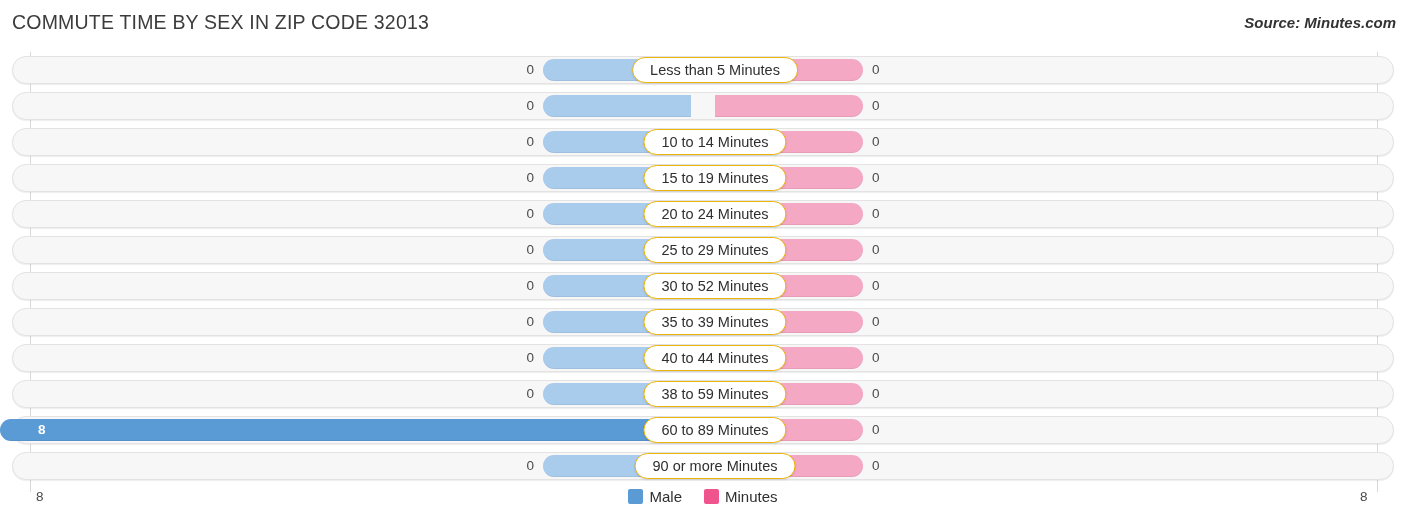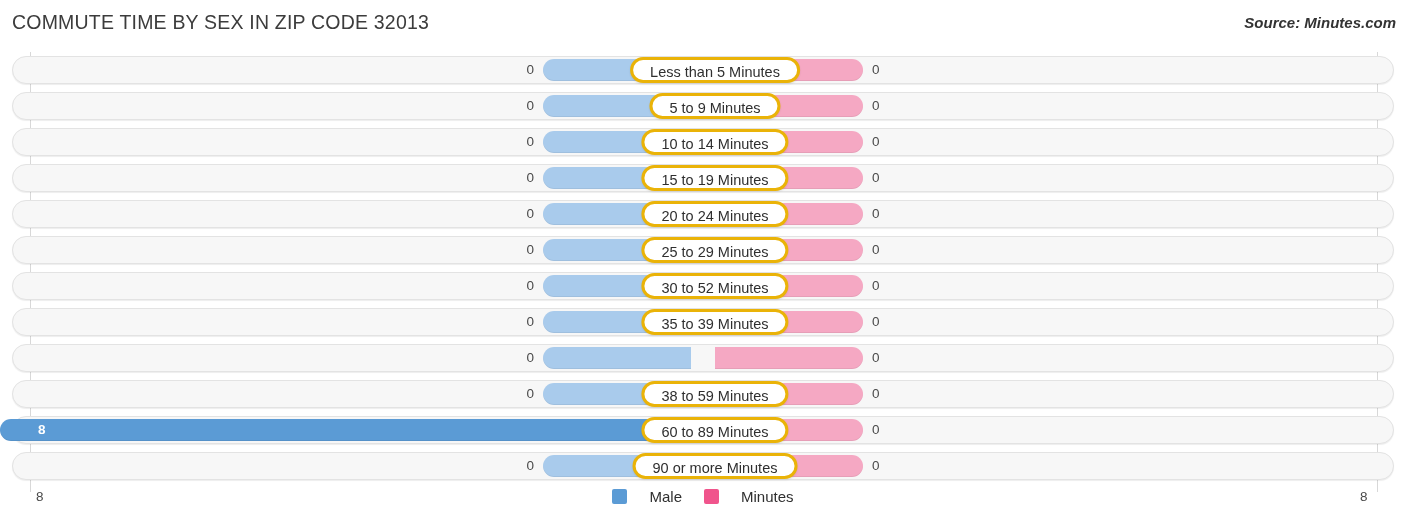--- a/index.html
+++ b/index.html
@@ -110,21 +110,21 @@
   }
   .cat-pill {
     position: absolute;
     top: 1px;
     left: 50%;
     transform: translateX(-50%);
     height: 26px;
     line-height: 25px;
     padding: 0 17px;
     background: #ffffff;
-    border: 3px solid #eab308;
+    border: 1px solid #eab308;
     border-radius: 13px;
     font-size: 14.5px;
     color: #2f2f2f;
     white-space: nowrap;
     box-shadow: 0 1px 2px rgba(0,0,0,0.10);
   }
 
   
   #axis-left-label, #axis-right-label {
     position: absolute;
@@ -141,21 +141,21 @@
     left: 0;
     width: 1406px;
     display: flex;
     justify-content: center;
     align-items: center;
     gap: 22px;
   }
   .legend-item {
     display: flex;
     align-items: center;
-    gap: 22px;
+    gap: 6px;
   }
   .legend-swatch {
     width: 15px; height: 15px;
     border-radius: 2px;
     display: inline-block;
   }
   .legend-text {
     font-size: 15px;
     color: #2f2f2f;
   }
@@ -179,21 +179,20 @@
           <div class="bar bar-female" style="width: 148px;"></div>
           <div class="val val-female" style="left: 860px;">0</div>
           <div class="cat-pill" style="left: 703px;">Less than 5 Minutes</div>
         </div>
         <div class="row" style="top: 40px;">
           <div class="track"></div>
           <div class="bar bar-male" style="width: 148px;"></div>
           <div class="val val-male" style="right: 860px;">0</div>
           <div class="bar bar-female" style="width: 148px;"></div>
           <div class="val val-female" style="left: 860px;">0</div>
-          <div class="cat-pill" style="left: 703px;">5 to 9 Minutes</div>
         </div>
         <div class="row" style="top: 76px;">
           <div class="track"></div>
           <div class="bar bar-male" style="width: 148px;"></div>
           <div class="val val-male" style="right: 860px;">0</div>
           <div class="bar bar-female" style="width: 148px;"></div>
           <div class="val val-female" style="left: 860px;">0</div>
           <div class="cat-pill" style="left: 703px;">10 to 14 Minutes</div>
         </div>
         <div class="row" style="top: 112px;">
@@ -235,20 +234,21 @@
           <div class="bar bar-female" style="width: 148px;"></div>
           <div class="val val-female" style="left: 860px;">0</div>
           <div class="cat-pill" style="left: 703px;">35 to 39 Minutes</div>
         </div>
         <div class="row" style="top: 292px;">
           <div class="track"></div>
           <div class="bar bar-male" style="width: 148px;"></div>
           <div class="val val-male" style="right: 860px;">0</div>
           <div class="bar bar-female" style="width: 148px;"></div>
           <div class="val val-female" style="left: 860px;">0</div>
+          <div class="cat-pill" style="left: 703px;">40 to 44 Minutes</div>
         </div>
         <div class="row" style="top: 328px;">
           <div class="track"></div>
           <div class="bar bar-male" style="width: 148px;"></div>
           <div class="val val-male" style="right: 860px;">0</div>
           <div class="bar bar-female" style="width: 148px;"></div>
           <div class="val val-female" style="left: 860px;">0</div>
           <div class="cat-pill" style="left: 703px;">38 to 59 Minutes</div>
         </div>
         <div class="row" style="top: 364px;">

